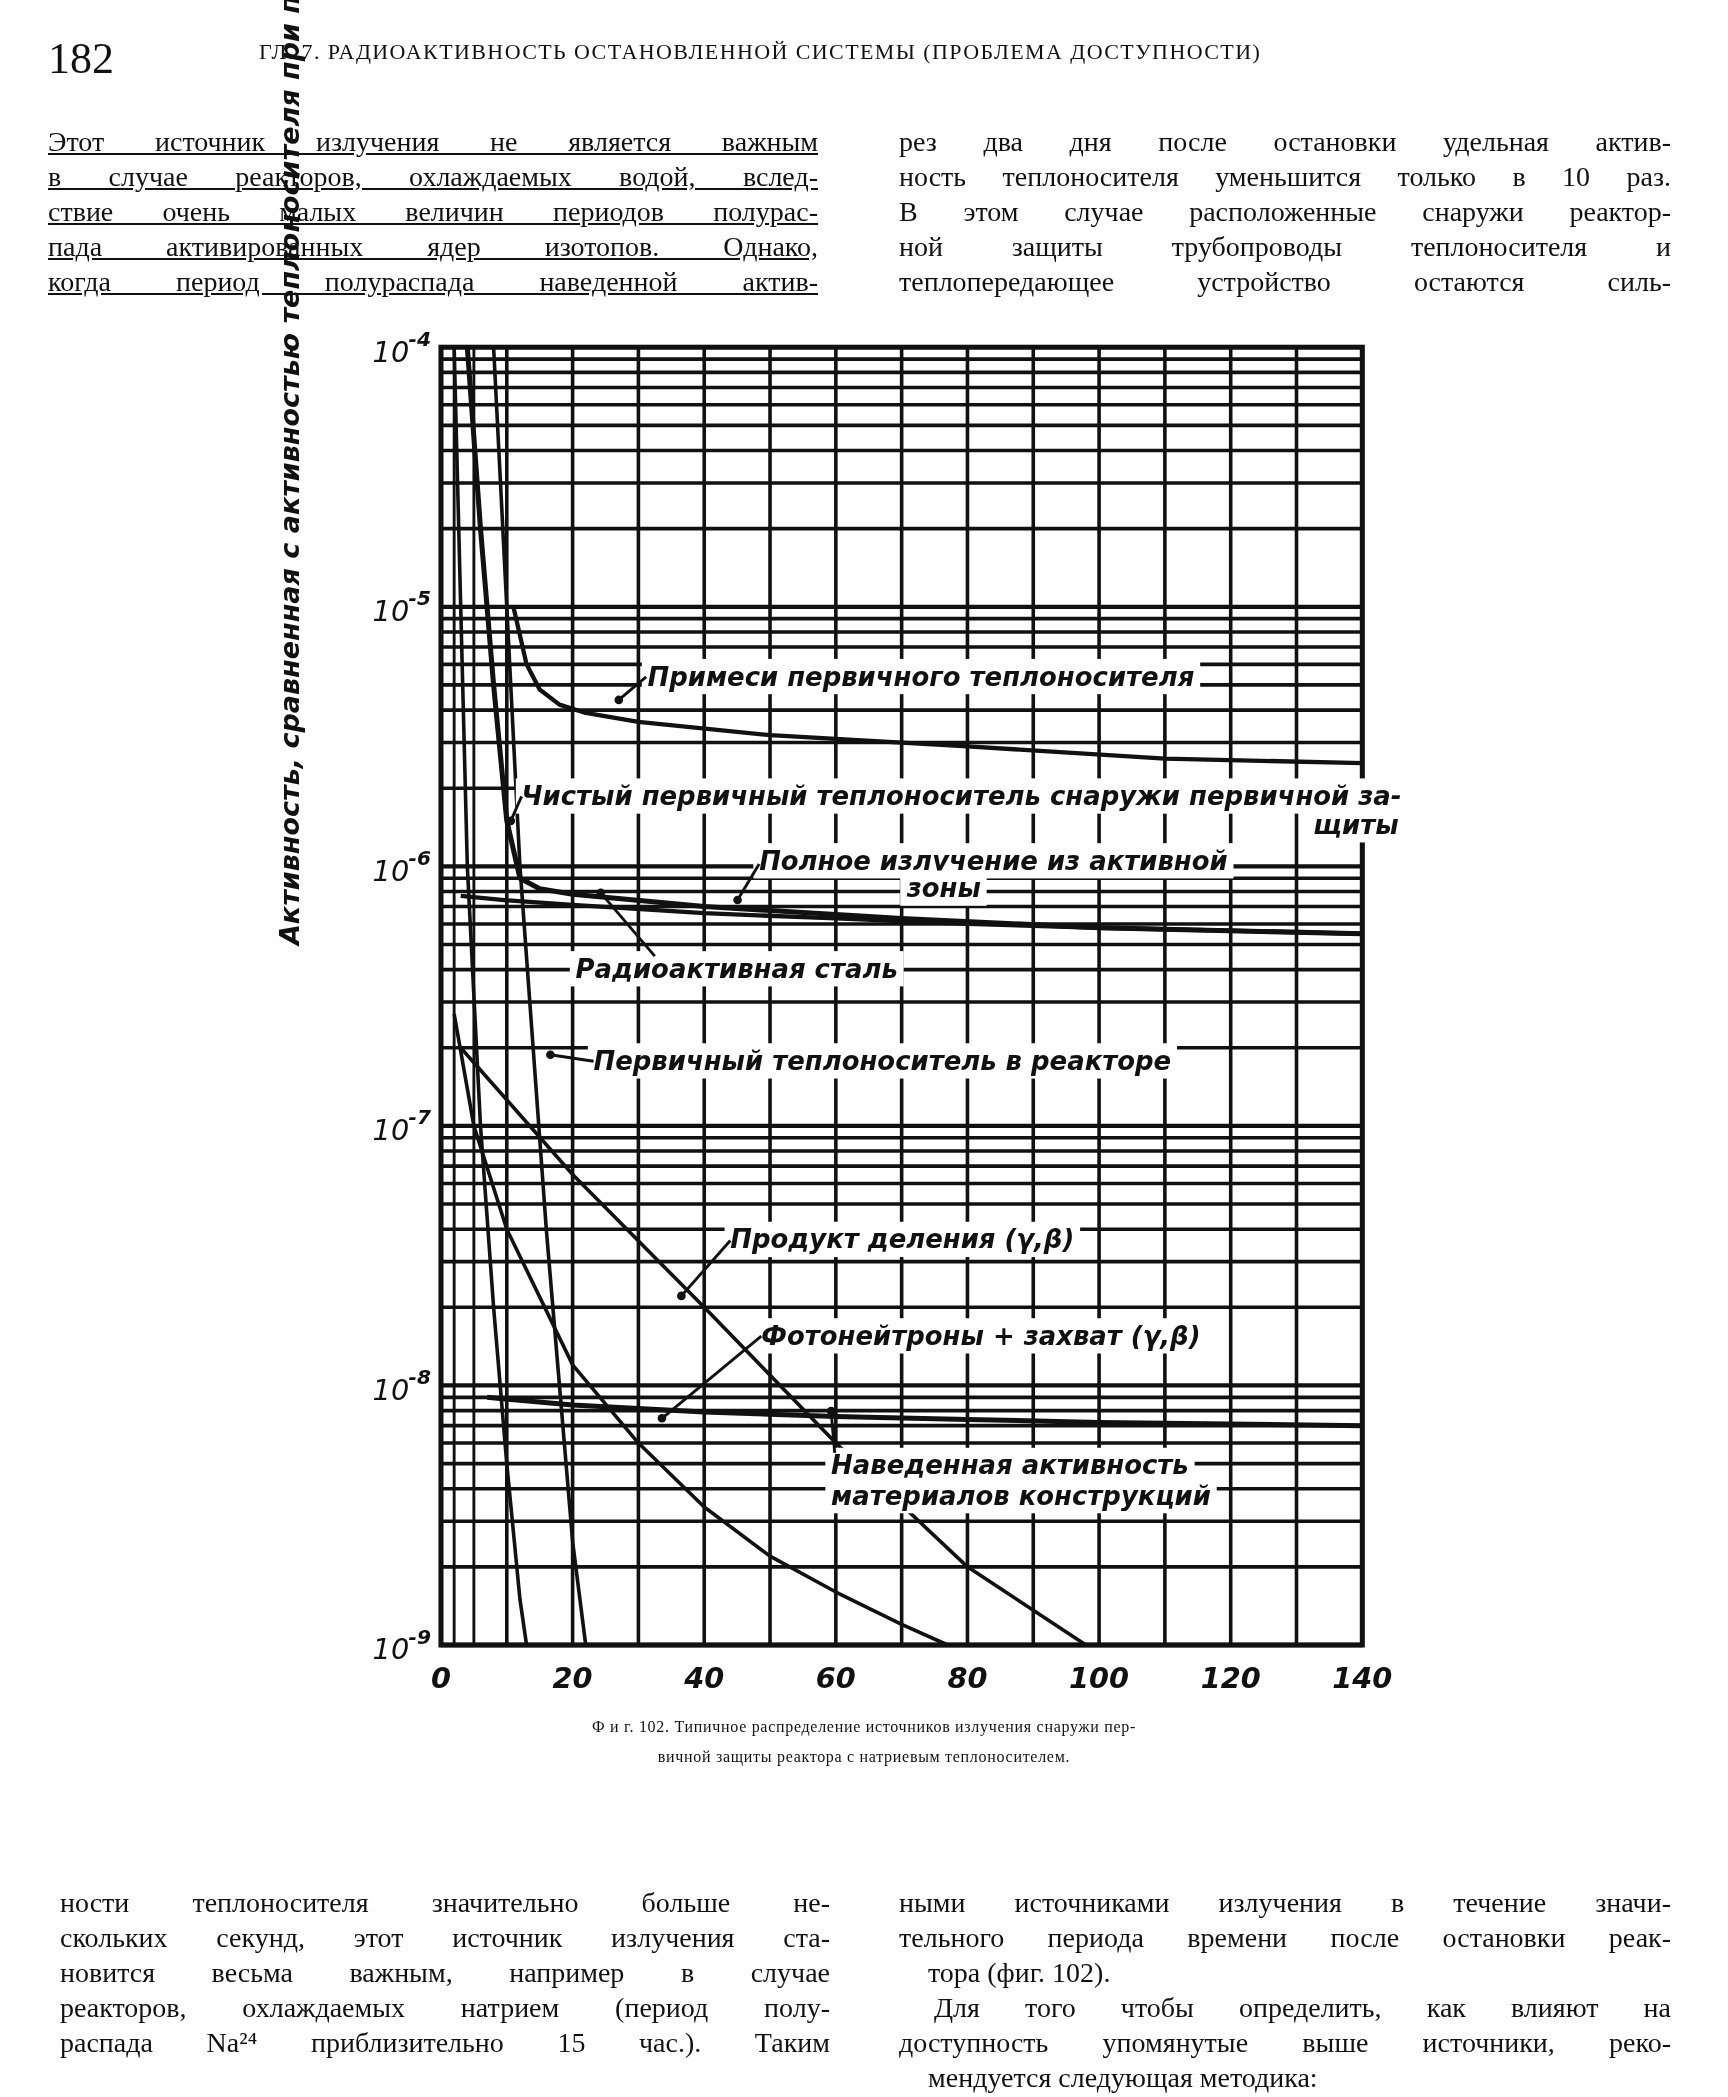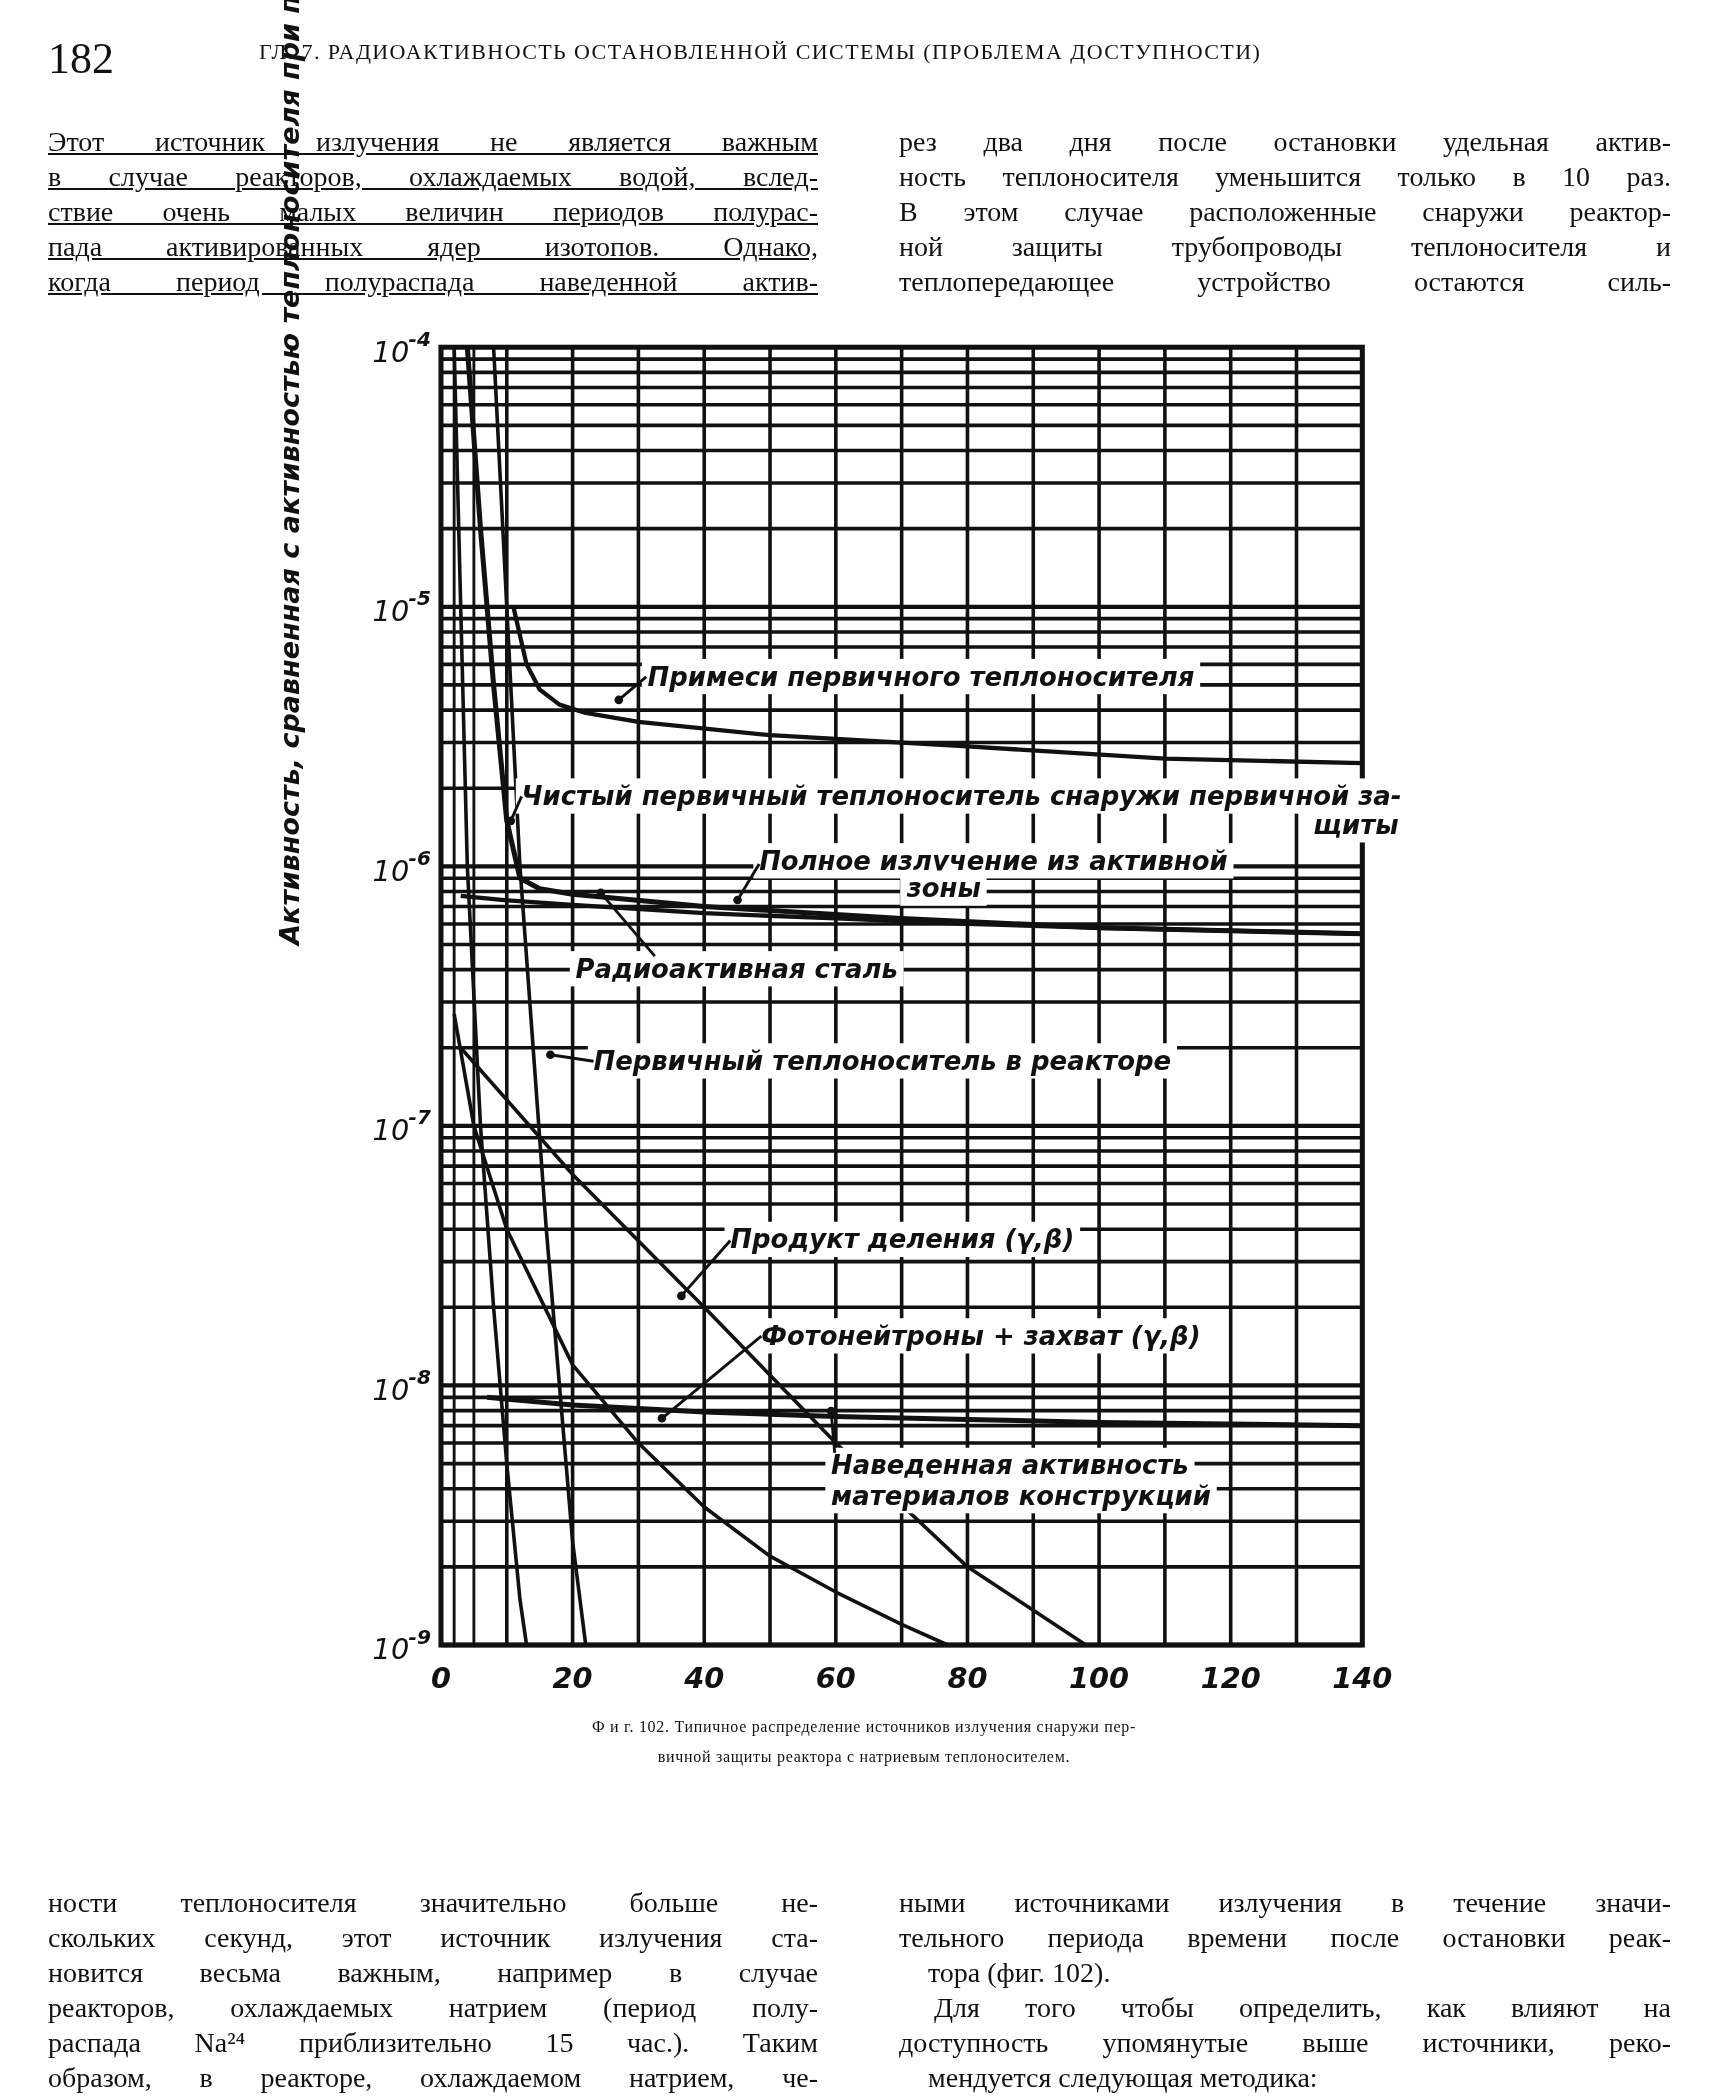--- a/index.html
+++ b/index.html
@@ -6,21 +6,21 @@
   body { width:1728px; height:2097px; position:relative; overflow:hidden; color:#111;
          font-family:"Liberation Serif","DejaVu Serif",serif; }
   .page-num { position:absolute; left:48px; top:33px; font-size:44px; }
   .running-head { position:absolute; left:259px; top:39px; font-size:22px; letter-spacing:1.4px; }
   .col { position:absolute; font-size:28px; line-height:35px; text-align:justify; text-align-last:justify; }
   .col p { margin:0; white-space:nowrap; }
   .col p.last { text-align-last:left;margin-left:29px; }
   .col p.indent { text-indent:35px; }
   #col-tl { left:48px; top:124px; width:770px;text-decoration:underline; }
   #col-tr { left:899px; top:124px; width:772px; }
-  #col-bl { left:48px; top:1885px; width:770px; }
+  #col-bl { left:60px; top:1885px; width:770px; }
   #col-br { left:899px; top:1885px; width:772px; }
   .figure { position:absolute; left:302px; top:317px; width:1123px; height:1382px; }
   .figure svg { position:absolute; left:0; top:0; }
   .ylabel { position:absolute; left:274px; top:994px; transform:rotate(-90deg); transform-origin:left top;
             font-family:"DejaVu Sans","Liberation Sans",sans-serif; font-style:italic; font-weight:bold;
             font-size:27px; white-space:nowrap; width:1310px; text-align:center; }
   .caption { position:absolute; left:324px; top:1712px; width:1080px; font-size:16px; line-height:30px;
              text-align:center; letter-spacing:0.7px; }
   .ann { font-family:"DejaVu Sans","Liberation Sans",sans-serif; font-style:italic; font-weight:bold; }
 </style>
@@ -186,21 +186,20 @@
   <div>Ф и г. 102. Типичное распределение источников излучения снаружи пер-</div>
   <div>вичной защиты реактора с натриевым теплоносителем.</div>
 </div>
 
 <div class="col" id="col-bl">
   <p>ности теплоносителя значительно больше не-</p>
   <p>скольких секунд, этот источник излучения ста-</p>
   <p>новится весьма важным, например в случае</p>
   <p>реакторов, охлаждаемых натрием (период полу-</p>
   <p>распада Na²⁴ приблизительно 15 час.). Таким</p>
-  <p>образом, в реакторе, охлаждаемом натрием, че-</p>
 </div>
 <div class="col" id="col-br">
   <p>ными источниками излучения в течение значи-</p>
   <p>тельного периода времени после остановки реак-</p>
   <p class="last">тора (фиг. 102).</p>
   <p class="indent">Для того чтобы определить, как влияют на</p>
   <p>доступность упомянутые выше источники, реко-</p>
   <p class="last">мендуется следующая методика:</p>
 </div>
 

